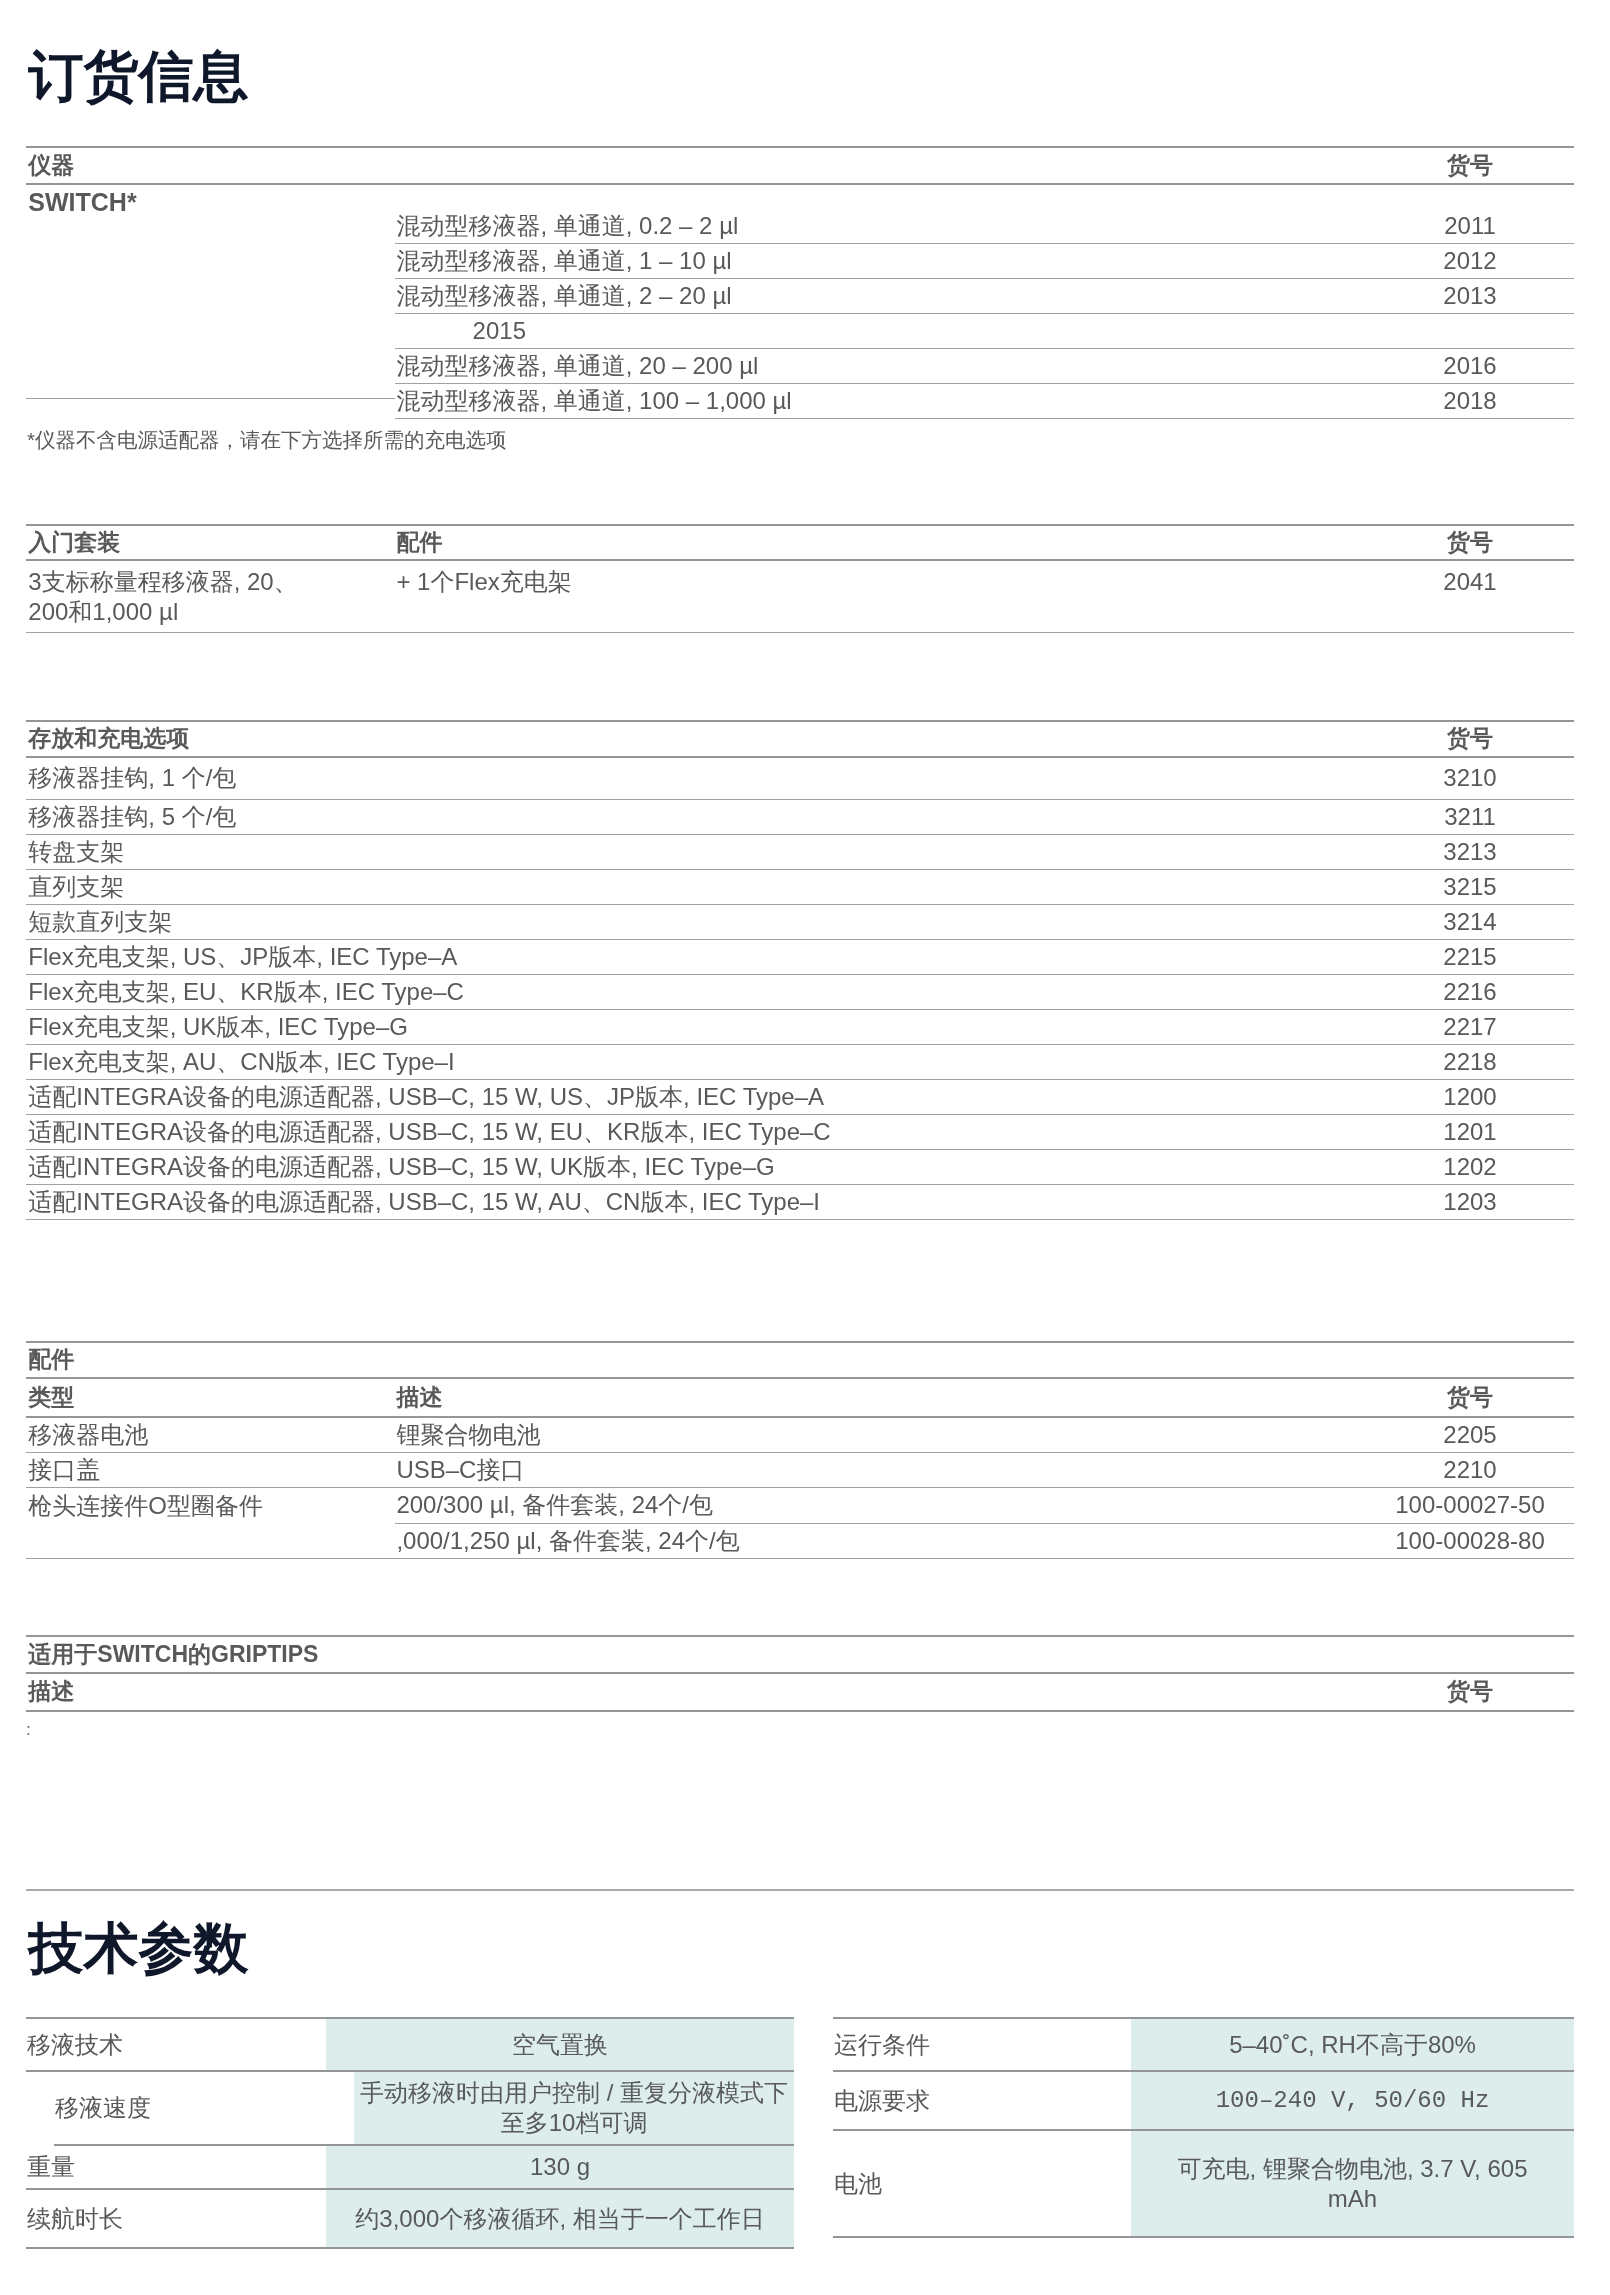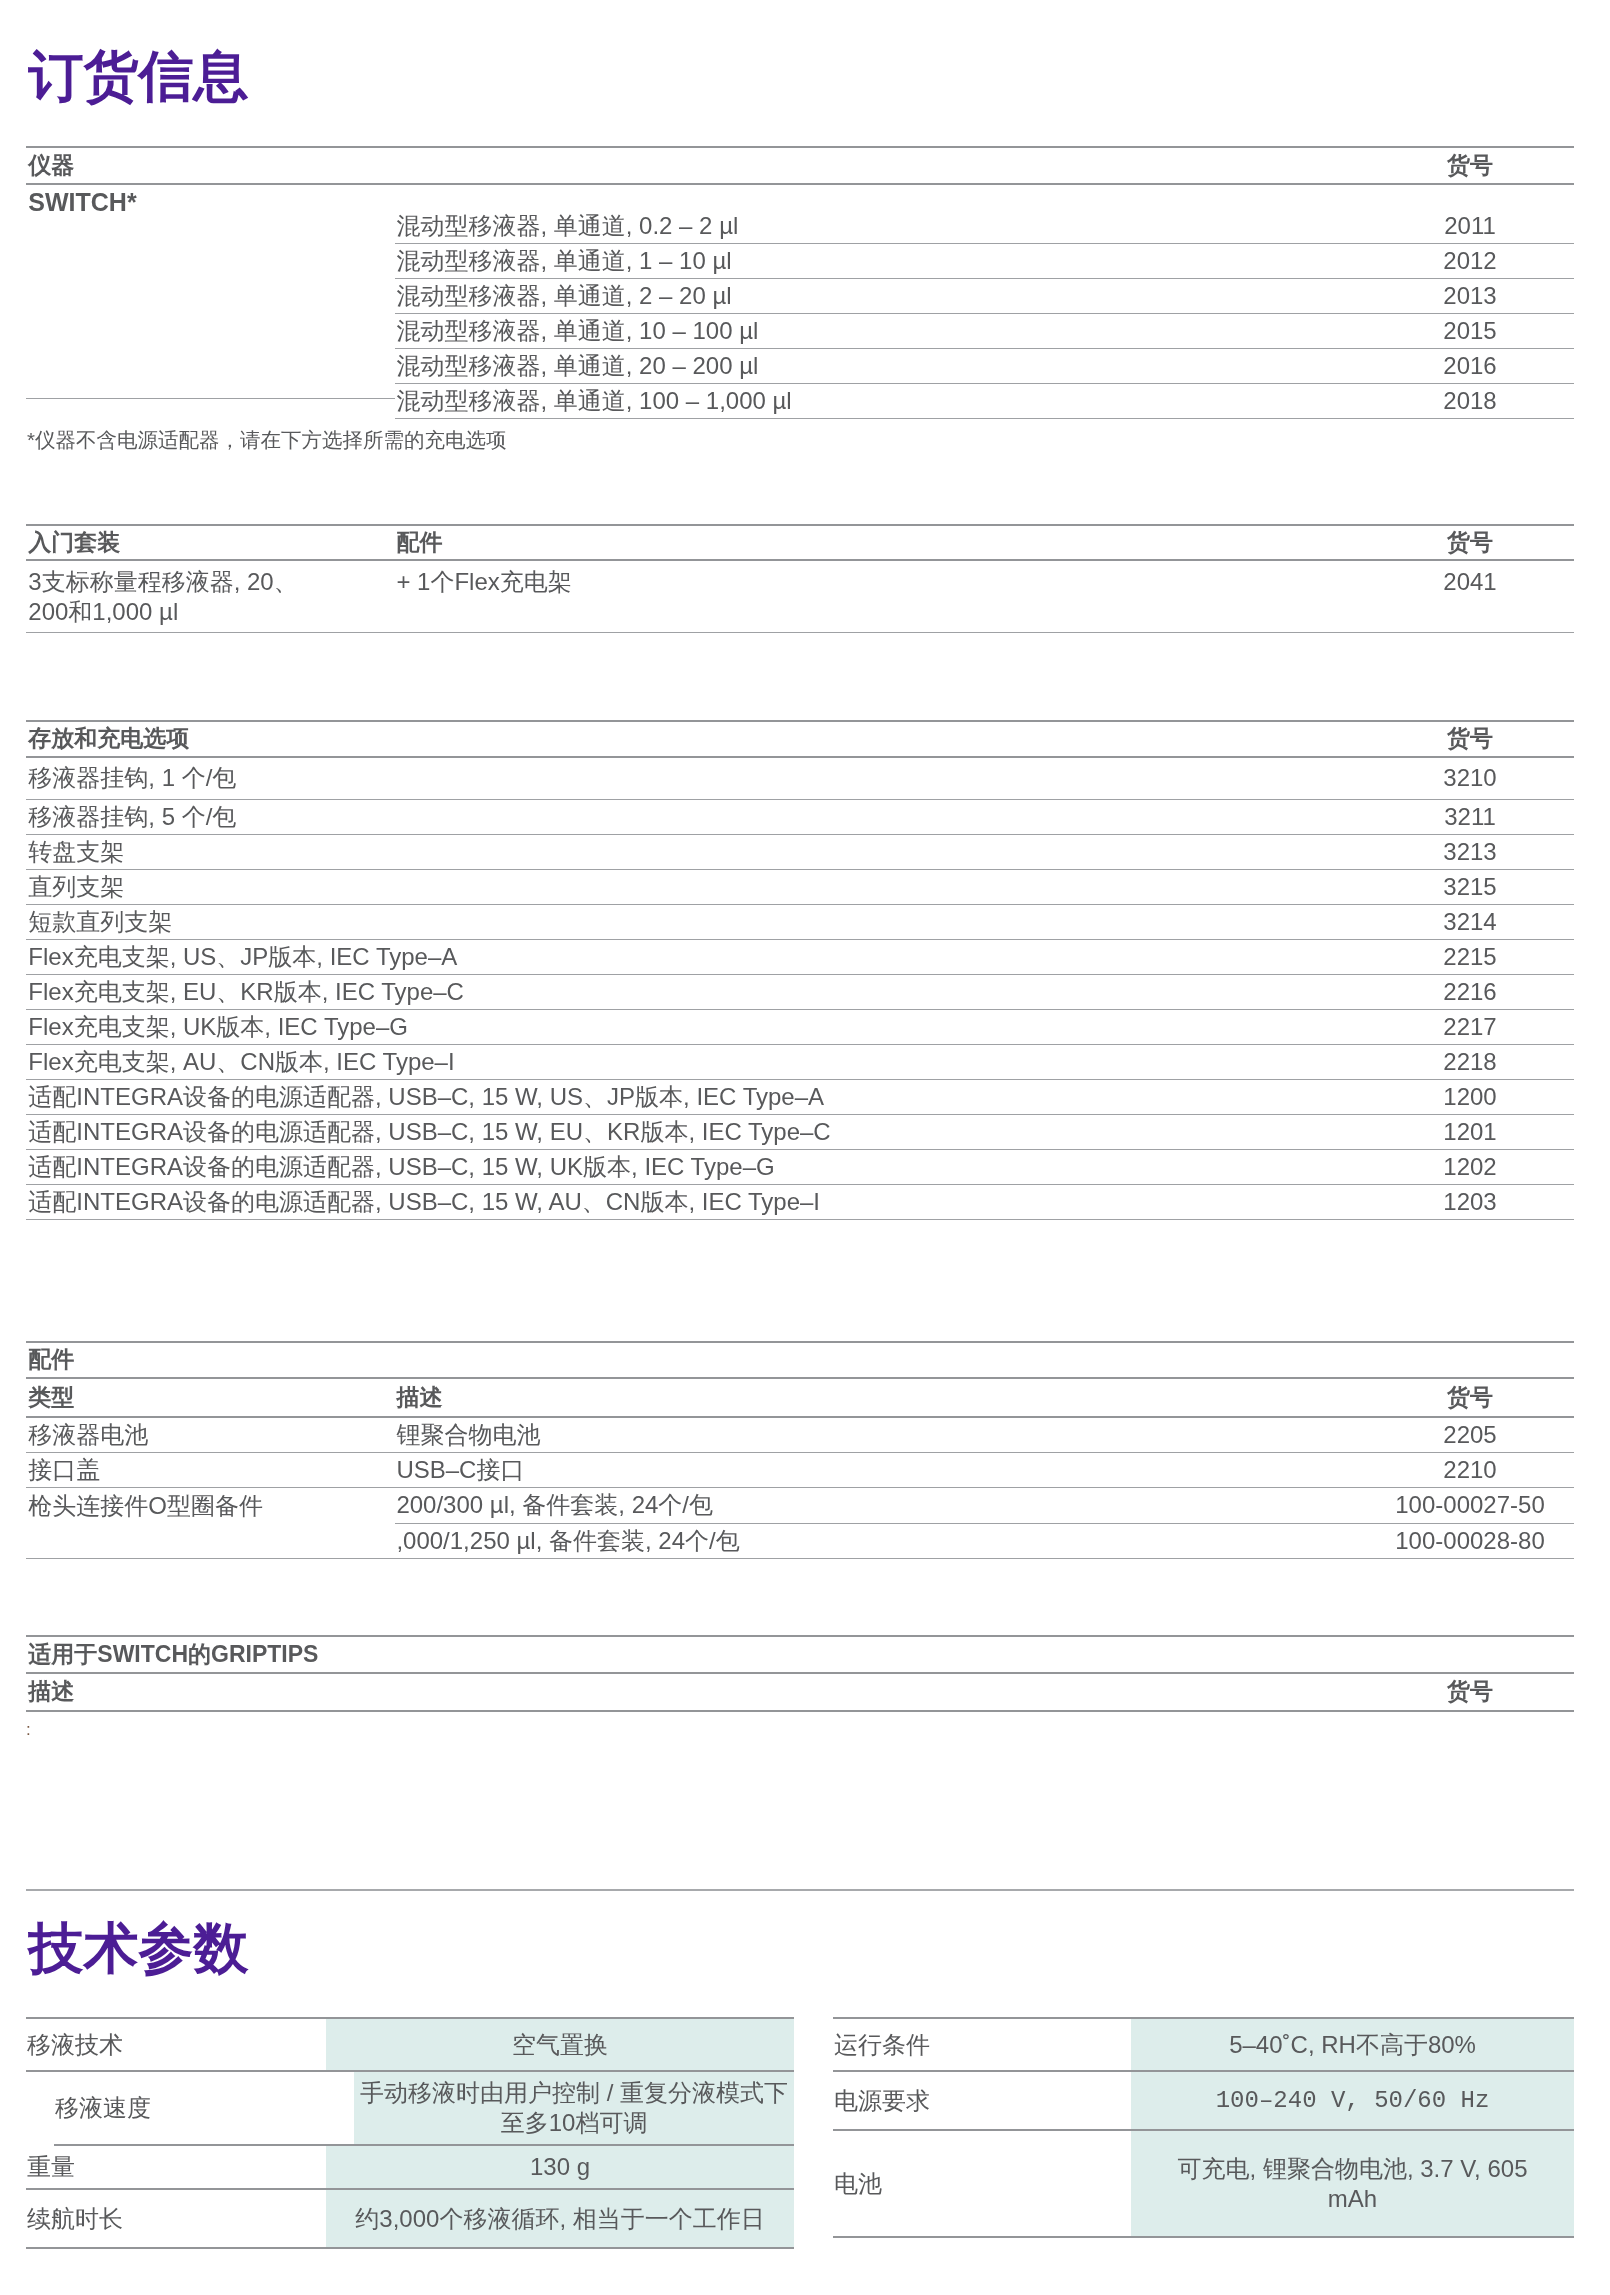--- a/index.html
+++ b/index.html
@@ -5,21 +5,21 @@
   * { margin: 0; padding: 0; box-sizing: content-box; }
   html, body { background: #ffffff; }
   body {
     width: 1611px; height: 2295px; position: relative; overflow: hidden;
     font-family: "Liberation Sans", "DejaVu Sans", sans-serif;
     color: #58595b;
   }
   .title {
     position: absolute; left: 28.4px;
     font-size: 55px; font-weight: bold; line-height: 1;
-    color: #4c1d95; letter-spacing: 0;
+    color: #0f172a; letter-spacing: 0;
   }
   .tbl {
     position: absolute; left: 26px; width: 1548px;
     border-top: 2.8px solid #939598;
     font-size: 24px; line-height: 1.2;
   }
   .hdr {
     display: flex; align-items: center;
     border-bottom: 2.3px solid #939598;
     font-weight: bold; font-size: 23px;
@@ -92,21 +92,20 @@
       </div>
       <div class="row" style="height:34px;">
         <div class="c2">混动型移液器, 单通道, 1 – 10 µl</div>
         <div class="c3">2012</div>
       </div>
       <div class="row" style="height:34px;">
         <div class="c2">混动型移液器, 单通道, 2 – 20 µl</div>
         <div class="c3">2013</div>
       </div>
       <div class="row" style="height:34px;">
-        <div class="c2">混动型移液器, 单通道, 10 – 100 µl</div>
         <div class="c3">2015</div>
       </div>
       <div class="row" style="height:34px;">
         <div class="c2">混动型移液器, 单通道, 20 – 200 µl</div>
         <div class="c3">2016</div>
       </div>
       <div class="row" style="height:34px;">
         <div class="c2">混动型移液器, 单通道, 100 – 1,000 µl</div>
         <div class="c3">2018</div>
       </div>

